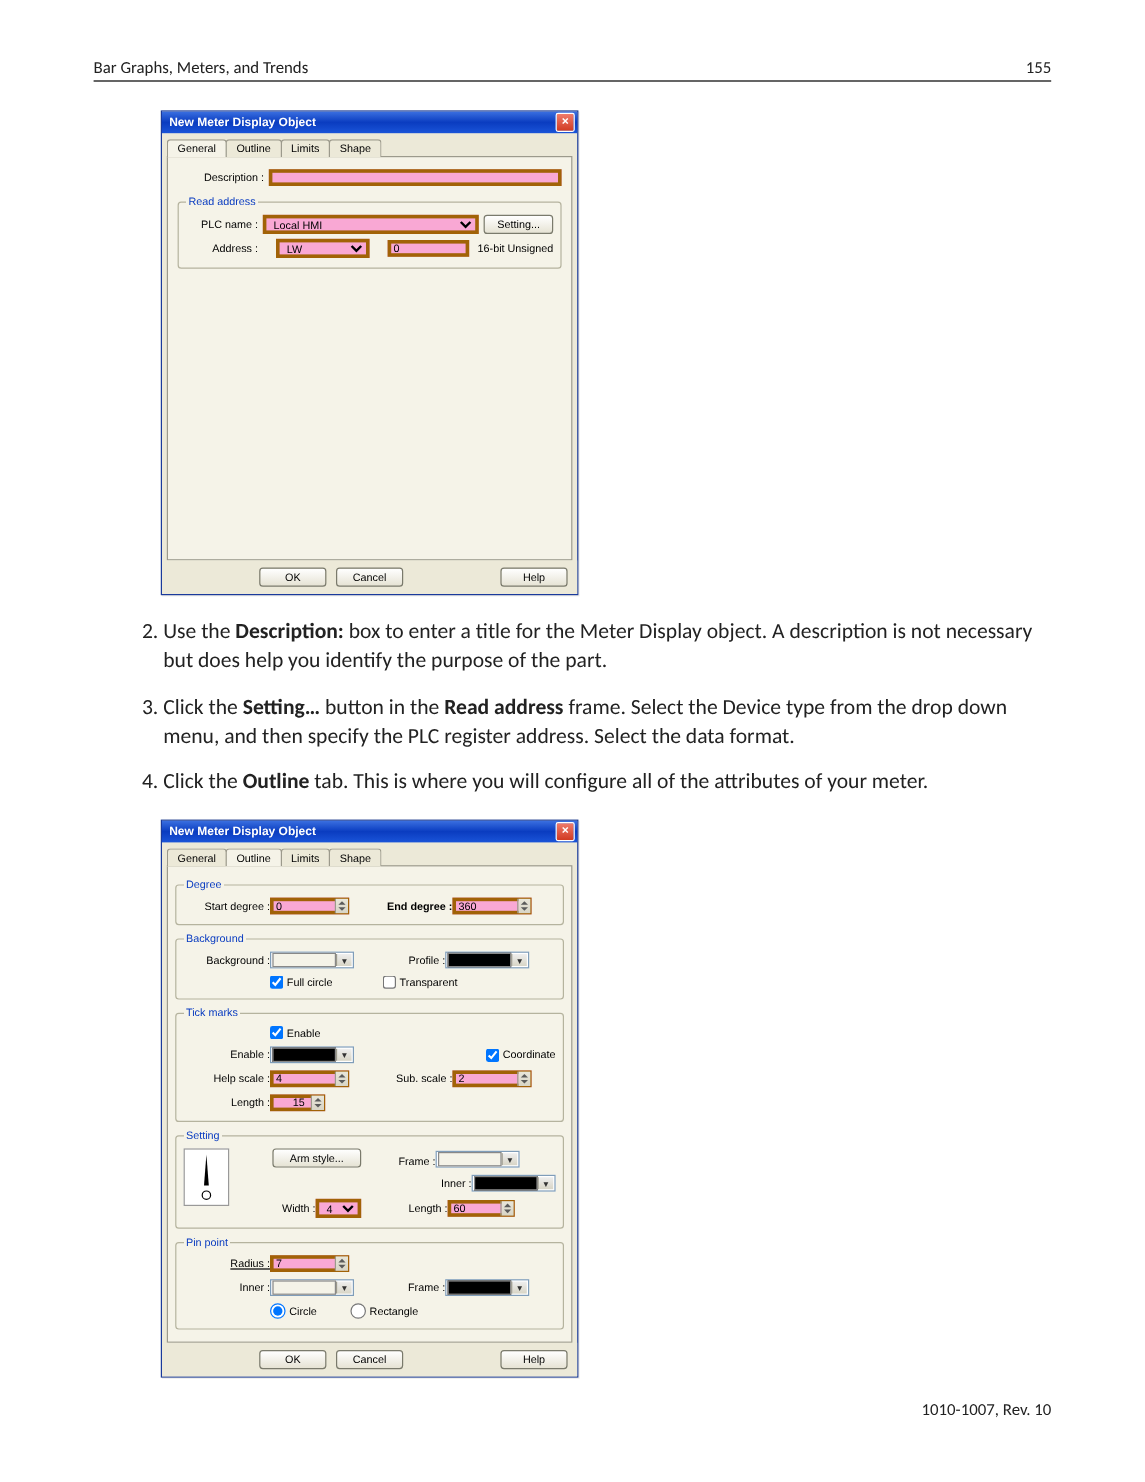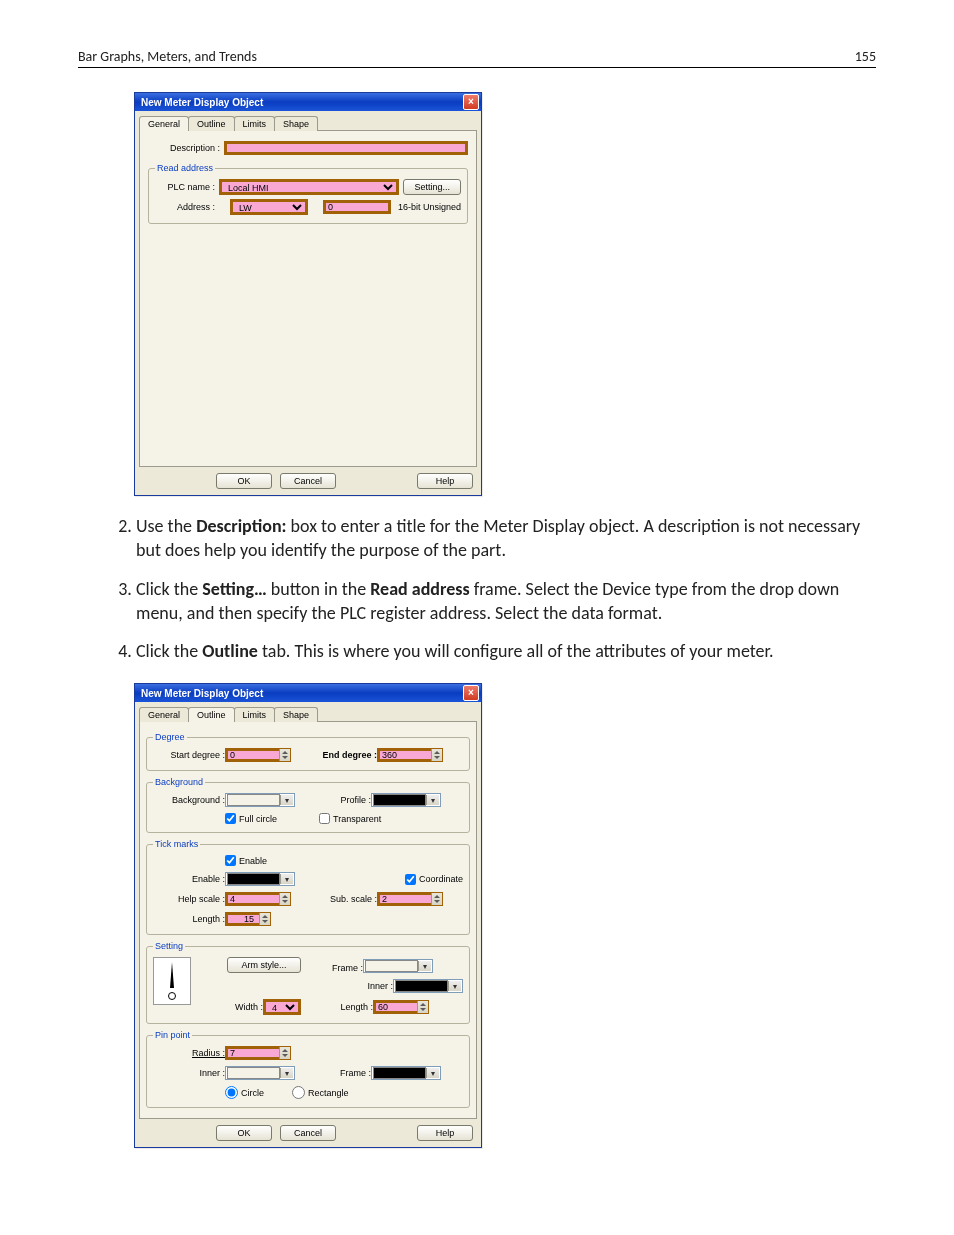--- a/index.html
+++ b/index.html
@@ -478,13 +478,14 @@
     </div>
     <div class="dlg-buttons">
       <span class="spacer"></span>
       <button class="btn" style="width:56px;">OK</button>
       <button class="btn" style="width:56px;">Cancel</button>
       <span style="flex:1"></span>
       <button class="btn" style="width:56px;">Help</button>
     </div>
   </div>
 
+  <div class="doc-footer">1010-1007, Rev. 10</div>
 </div>
 
 </body></html>

